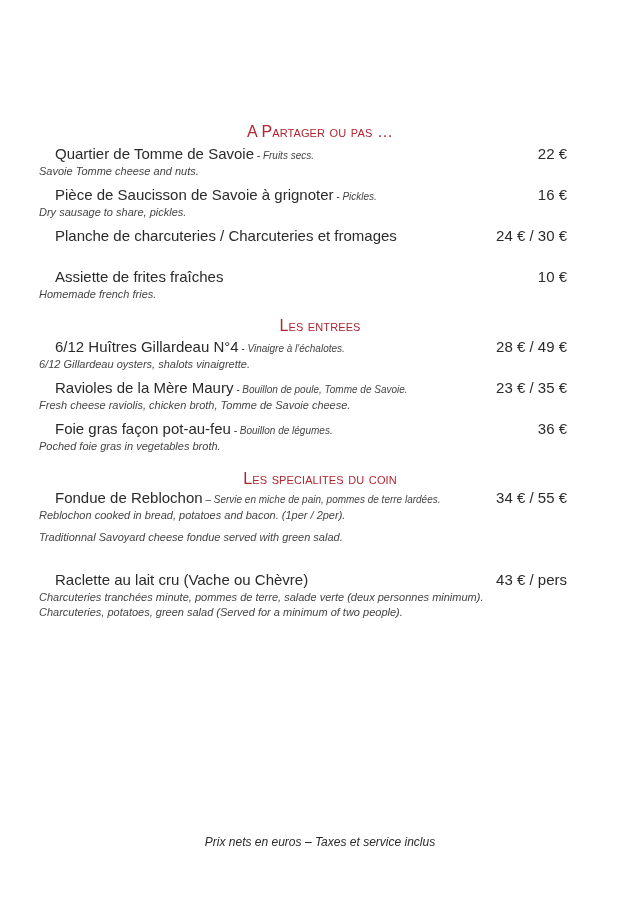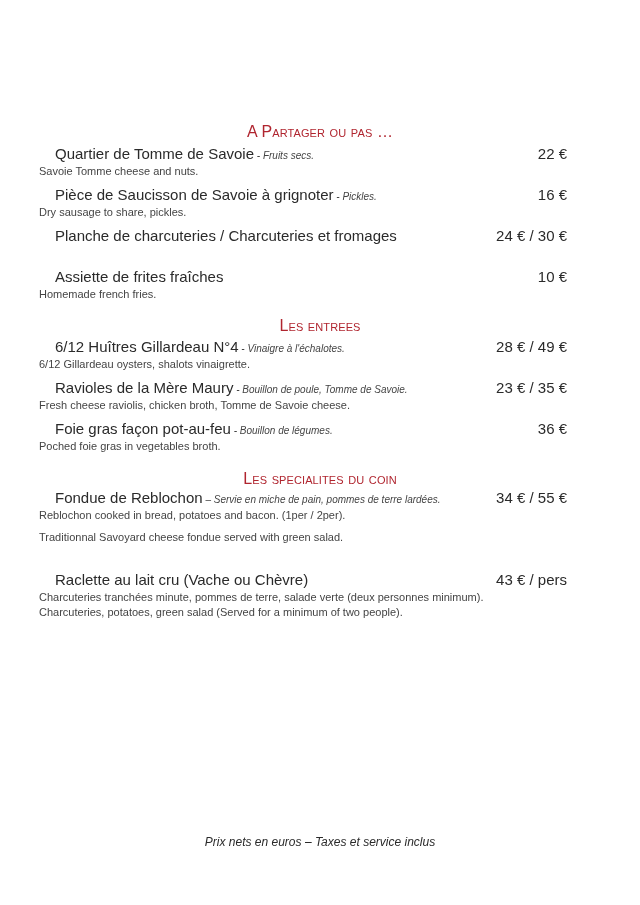--- a/index.html
+++ b/index.html
@@ -15,21 +15,21 @@
       font-variant: small-caps;
     }
     .item { position: absolute; left: 39px; width: 528px; }
     .item-line { position: relative; height: 19px; white-space: nowrap; }
     .item-name { font-size: 15px; color: #2a2a2a; font-weight: 300; margin-left: 16px; }
     .item-desc { font-size: 10px; font-style: italic; color: #444; }
     .item-price {
       position: absolute; right: 0; top: 0; font-size: 15px; color: #2a2a2a;
     }
     .item-price.italic { }
-    .item-sub { font-size: 11px; color: #444; line-height: 15px; white-space: nowrap; }
+    .item-sub { font-size: 11px; font-style: italic; color: #444; line-height: 15px; white-space: nowrap; }
     .footer {
       position: absolute; left: 0; width: 640px; top: 835px; text-align: center;
       font-size: 12px; font-style: italic; color: #2a2a2a;
     }
   </style>
 </head>
 <body>
 
 <div class="page">
 

